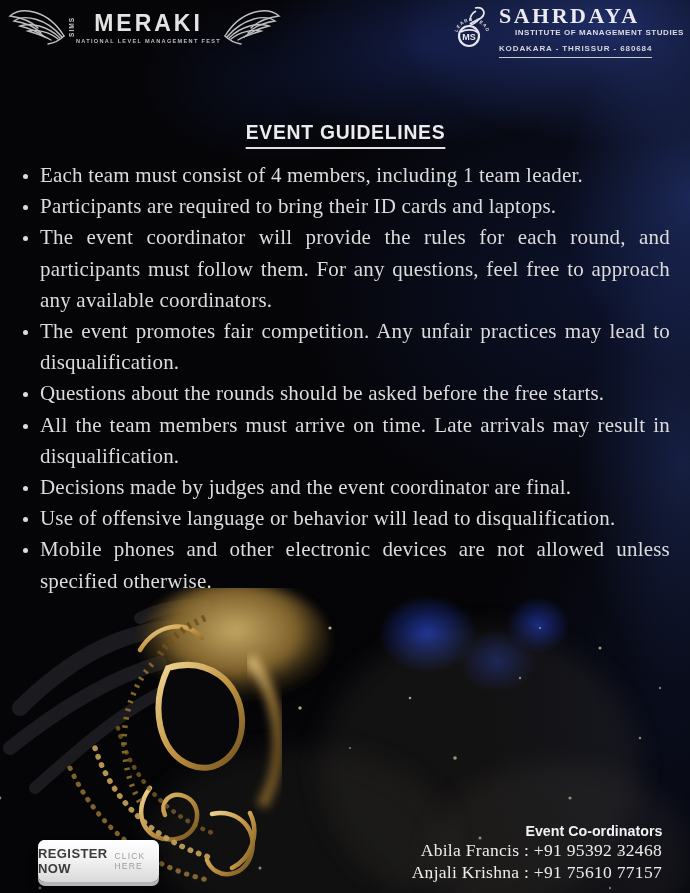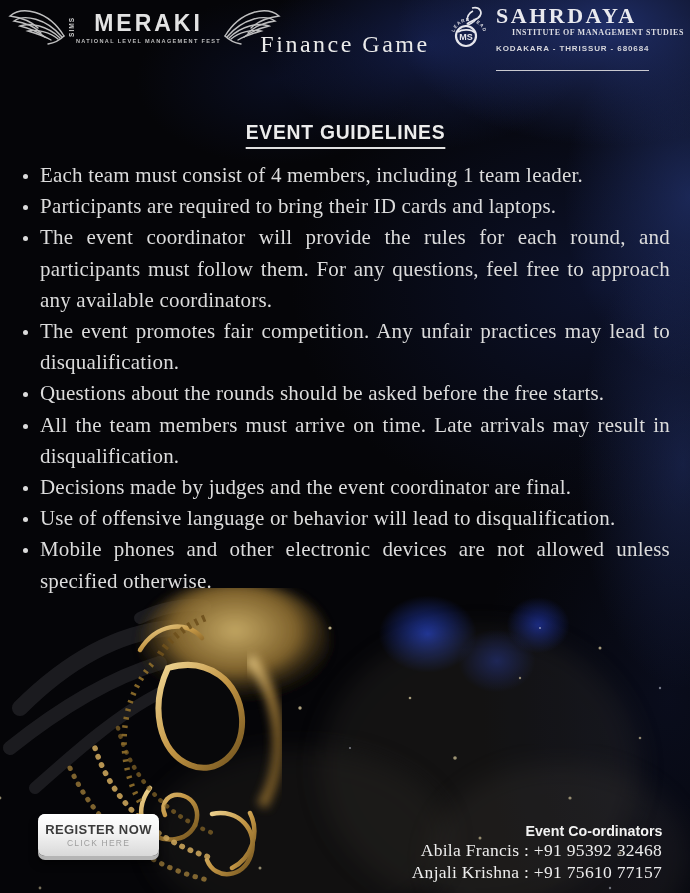--- a/index.html
+++ b/index.html
@@ -46,27 +46,27 @@
   }
 
   .sahrdaya { position:absolute; right:6px; top:5px; display:flex; align-items:flex-start; gap:4px; }
   .sahrdaya-textcol { text-align:left; }
   .sahrdaya-name {
     font-family:"Liberation Serif", serif;
     font-size:22px; font-weight:bold; letter-spacing:2.5px; color:#e9e9ee;
     line-height:22px;
   }
   .sahrdaya-line2 {
-    font-family:Liberation Serif, serif;
+    font-family:Liberation Sans, sans-serif;
     font-size:8px; font-weight:bold; letter-spacing:.55px; color:#dcdce2; margin-top:1px;padding-left:16px;
   }
   .sahrdaya-line3 {
     font-family:"Liberation Sans", sans-serif;
     font-size:8px; font-weight:bold; letter-spacing:.9px; color:#d6d6dc;
-    border-bottom:1px solid #c9c9d0; display:inline-block; padding-bottom:17px; margin-top:1px;
+    border-bottom:1px solid #c9c9d0; display:inline-block; padding-bottom:4px; margin-top:1px;
   }
 
   
   .titleblock { position:absolute; left:0; right:0; top:26px; text-align:center; z-index:3; }
   .event-title {
     font-family:"DejaVu Serif", serif;
     font-style:italic; font-weight:bold;
     font-size:24px; letter-spacing:3px; word-spacing:10px;
     color:#d9a427;
     text-shadow:0 1px 2px rgba(0,0,0,.8);
@@ -96,25 +96,25 @@
     font-size:21px; line-height:31.2px; color:#dcdcdc;
     text-align:justify; letter-spacing:.2px;
   }
   .guidelines-list li::marker { color:#dcdcdc; font-size:17px; }
 
   
   .mask-art { position:absolute; left:0; top:588px; width:690px; height:305px; z-index:1; }
 
   
   .register-btn {
-    position:absolute; left:38px; top:814px; width:121px; height:42px; z-index:4;
+    position:absolute; left:38px; top:840px; width:121px; height:42px; z-index:4;
     background:linear-gradient(180deg,#ffffff 0%,#f3f3f3 45%,#d9d9d9 100%);
     border-radius:7px;
     box-shadow:0 4px 0 #b5b5b5, 0 7px 9px rgba(0,0,0,.65), inset 0 1px 0 #ffffff;
-    display:flex; flex-direction:column; align-items:center; justify-content:center; gap:1px;
+    display:flex; flex-direction:row; align-items:center; justify-content:center; gap:1px;
     cursor:pointer;
   }
   .register-label {
     font-family:"Liberation Sans", sans-serif;
     font-size:13px; font-weight:800; letter-spacing:.4px; color:#3b3b3b;
   }
   .register-sublabel {
     font-family:"Liberation Sans", sans-serif;
     font-size:8.5px; letter-spacing:1.2px; color:#9e9e9e;
   }
@@ -186,21 +186,20 @@
       </svg>
     </span>
     <div class="sahrdaya-textcol">
       <div class="sahrdaya-name">SAHRDAYA</div>
       <div class="sahrdaya-line2">INSTITUTE OF MANAGEMENT STUDIES</div>
       <div class="sahrdaya-line3">KODAKARA - THRISSUR - 680684</div>
     </div>
   </div>
 
   <div class="titleblock">
-    <div class="event-subtitle">Finance Game</div>
   </div>
 
   <div class="guidelines-heading-row">
     <span class="guidelines-heading">EVENT GUIDELINES</span>
   </div>
   <ul class="guidelines-list">
     <li>Each team must consist of 4 members, including 1 team leader.</li>
     <li>Participants are required to bring their ID cards and laptops.</li>
     <li>The event coordinator will provide the rules for each round, and participants must follow them. For any questions, feel free to approach any available coordinators.</li>
     <li>The event promotes fair competition. Any unfair practices may lead to disqualification.</li>

